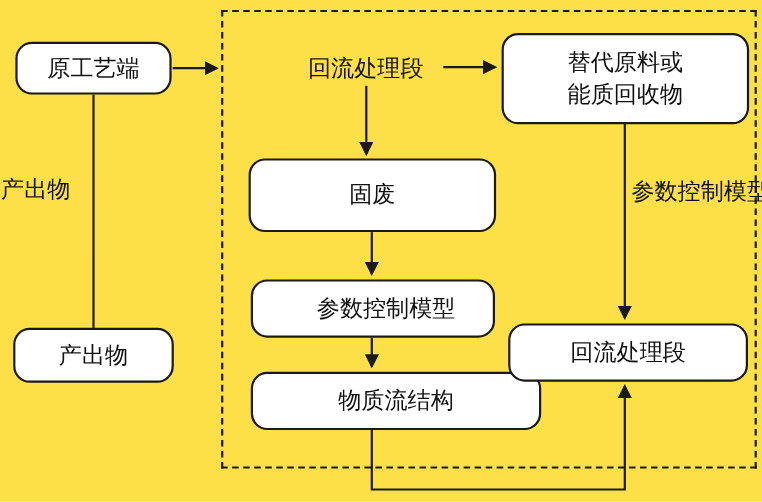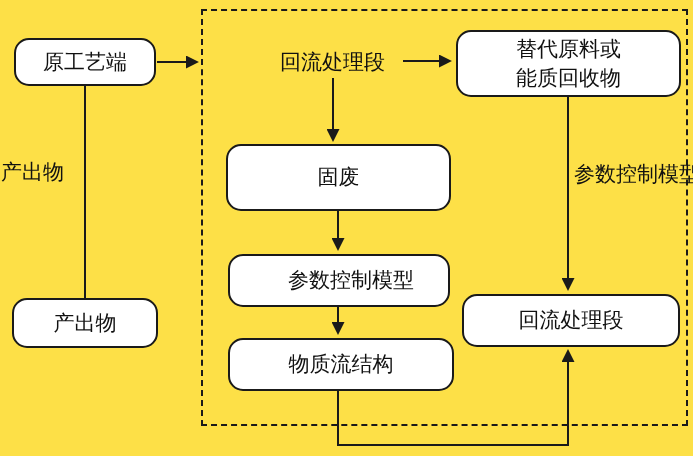--- a/index.html
+++ b/index.html
@@ -70,28 +70,28 @@
       <line x1="568" y1="97" x2="568" y2="289" marker-end="url(#arw)"></line>
       <polyline points="338,391 338,445 568,445 568,351" marker-end="url(#arw)"></polyline>
       <line x1="85" y1="86" x2="85" y2="300"></line>
     </g>
   </svg>
 
   <div class="node" style="left:14px; top:38px; width:142px; height:48px;">原工艺端</div>
 
   <div class="txt" style="left:262px; top:48px; width:141px; text-align:center;">回流处理段</div>
 
-  <div class="node" style="left:456px; top:30px; width:225px; height:67px;">替代原料或
+  <div class="node" style="left:456px; top:30px; width:225px; height:83px;">替代原料或
 能质回收物</div>
 
   <div class="node" style="left:226px; top:144px; width:225px; height:67px;">固废</div>
 
   <div class="node" style="left:228px; top:254px; width:222px; height:53px;padding-left:24px;">参数控制模型</div>
 
-  <div class="node" style="left:228px; top:338px; width:226px; height:53px;">物质流结构</div>
+  <div class="node" style="left:228px; top:338px; width:264px; height:53px;">物质流结构</div>
 
   <div class="node" style="left:462px; top:294px; width:218px; height:53px;">回流处理段</div>
 
   <div class="node" style="left:12px; top:298px; width:146px; height:50px;">产出物</div>
 
   <div class="txt" style="left:1px; top:158px;">产出物</div>
 
   <div class="txt" style="left:574px; top:160px;">参数控制模型</div>
 
 </div>

